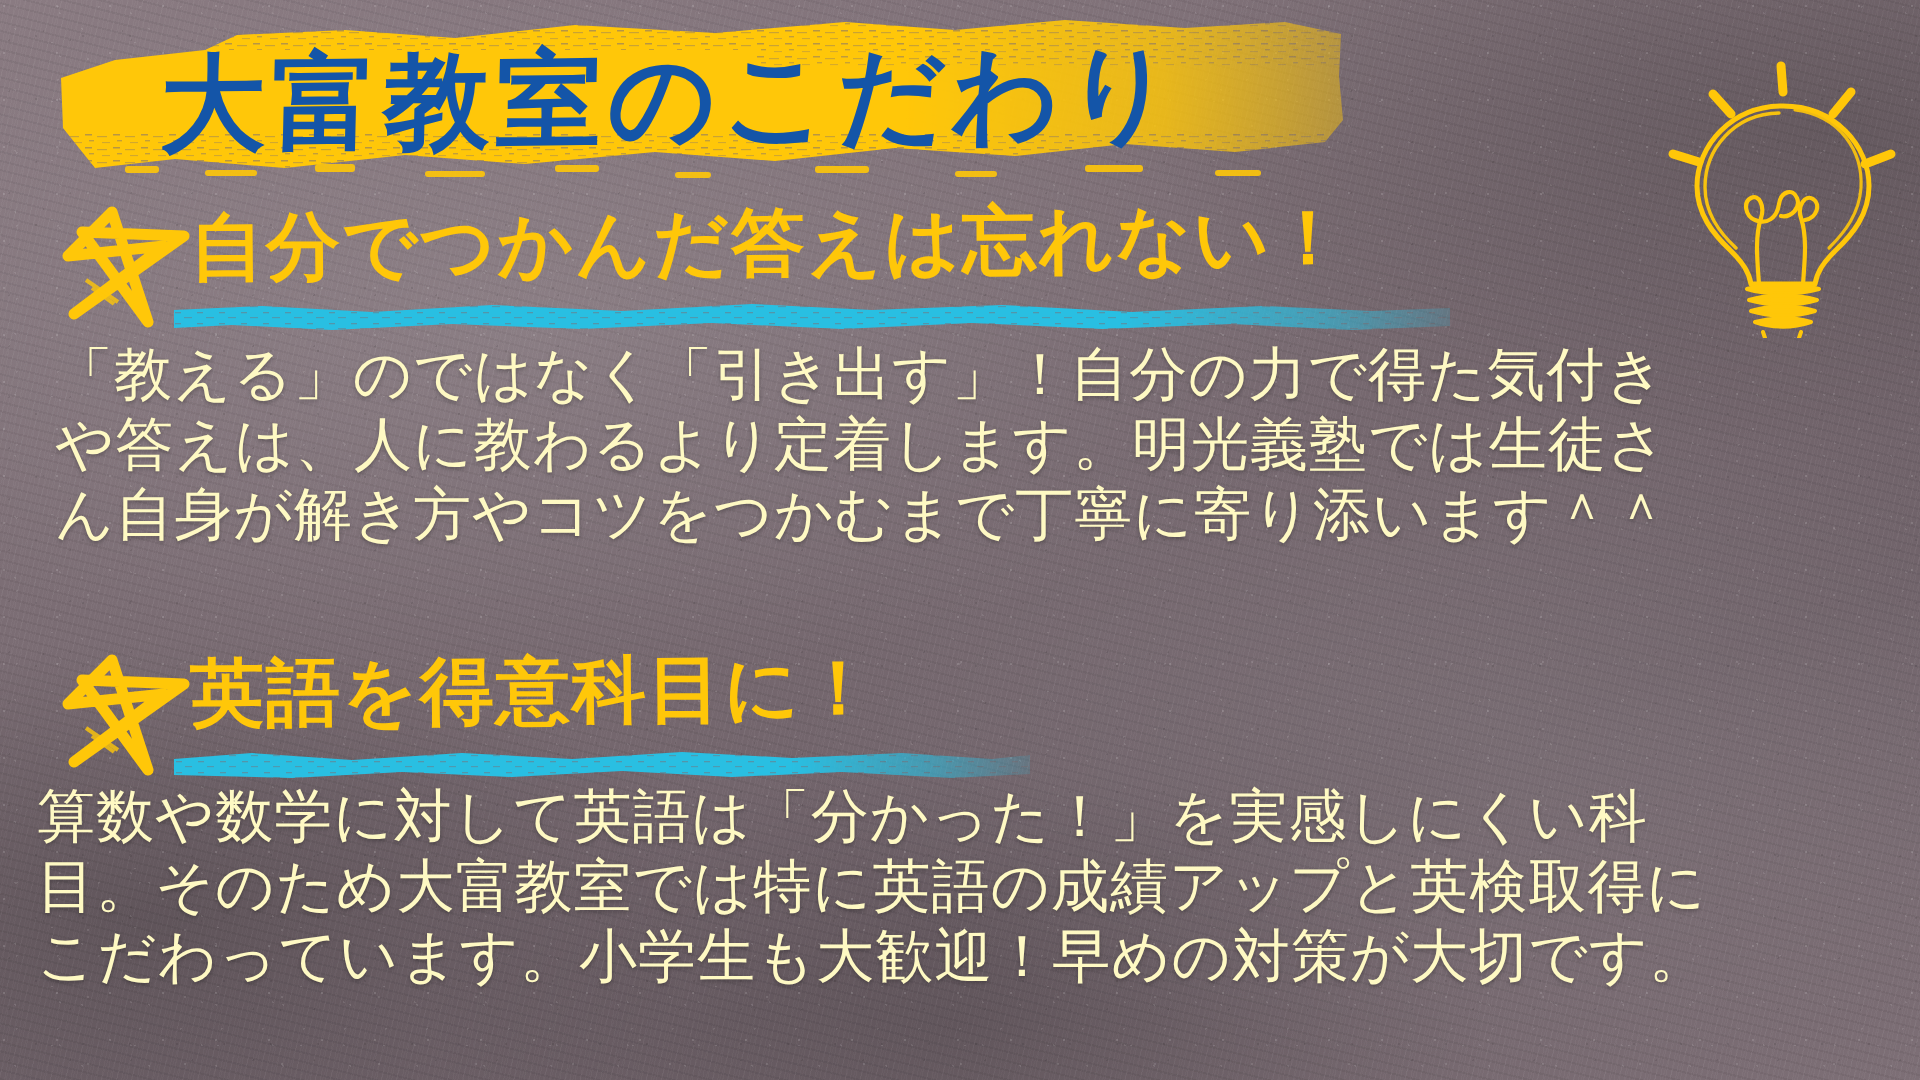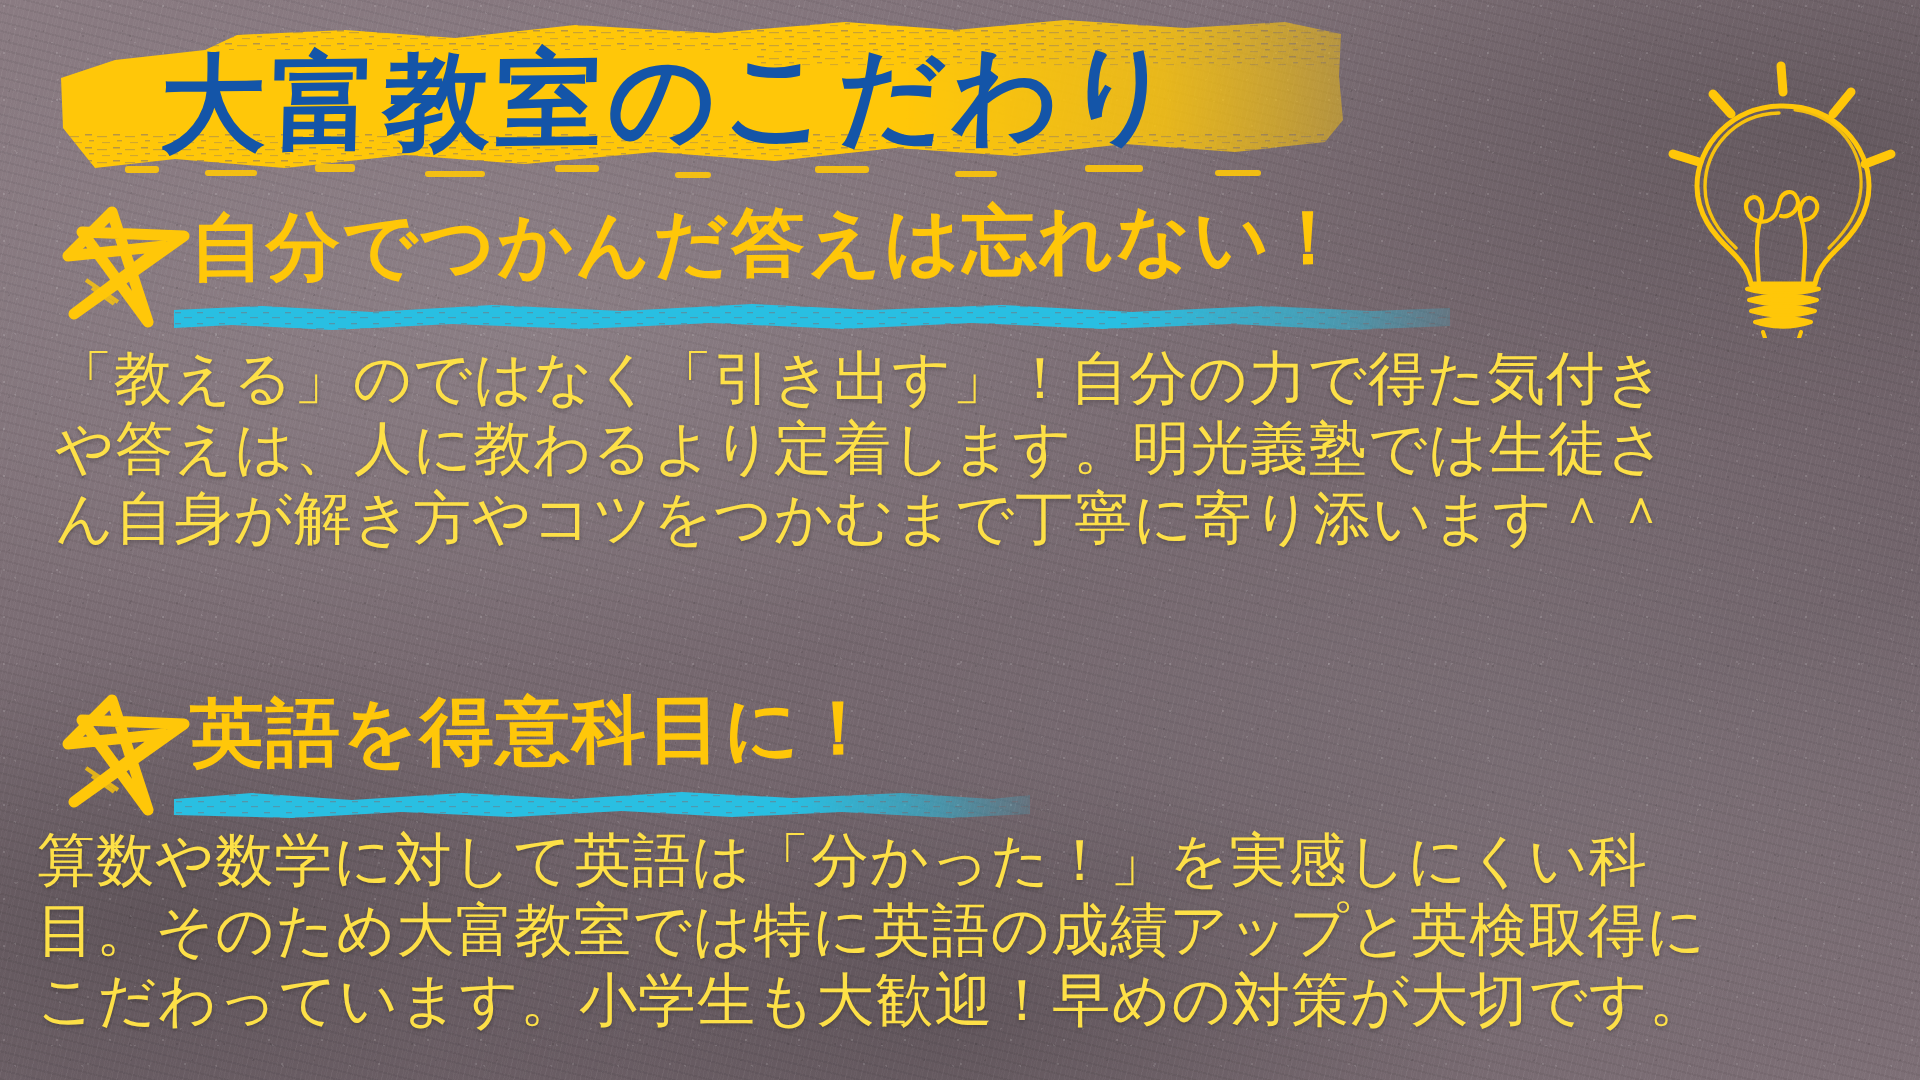--- a/index.html
+++ b/index.html
@@ -104,21 +104,21 @@
     position: absolute;
     left: 1655px;
     top: 58px;
     width: 250px;
     height: 280px;
   }
 
   
   .section { position: absolute; left: 0; width: 1920px; }
   #section-1 { top: 200px; }
-  #section-2 { top: 688px; }
+  #section-2 { top: 648px; }
 
   .section-head {
     position: relative;
     height: 128px;
     padding-left: 55px;
   }
   .star {
     position: absolute;
     left: 52px;
     top: 6px;
@@ -144,26 +144,26 @@
     top: 100px;
     height: 34px;
   }
   #underline-1 { width: 1280px; }
   #underline-2 { width: 860px; }
 
   .body-text {
     position: relative;
     margin: 0;
     padding: 0 20px 0 55px;
-    font-family: Liberation Serif, serif;
+    font-family: Liberation Mono, monospace;
     font-weight: 400;
     font-size: 58px;
     line-height: 70px;
     letter-spacing: 1px;
-    color: #fde047;
+    color: #fef9c3;
     white-space: pre-line;
     text-shadow: 0 2px 4px rgba(0,0,0,.28);
   }
   #body-1 { margin-top: 16px; }
   #body-2 { margin-top: 10px; padding-left: 37px; }
 </style>
 </head>
 <body>
 
 <div id="stage">

